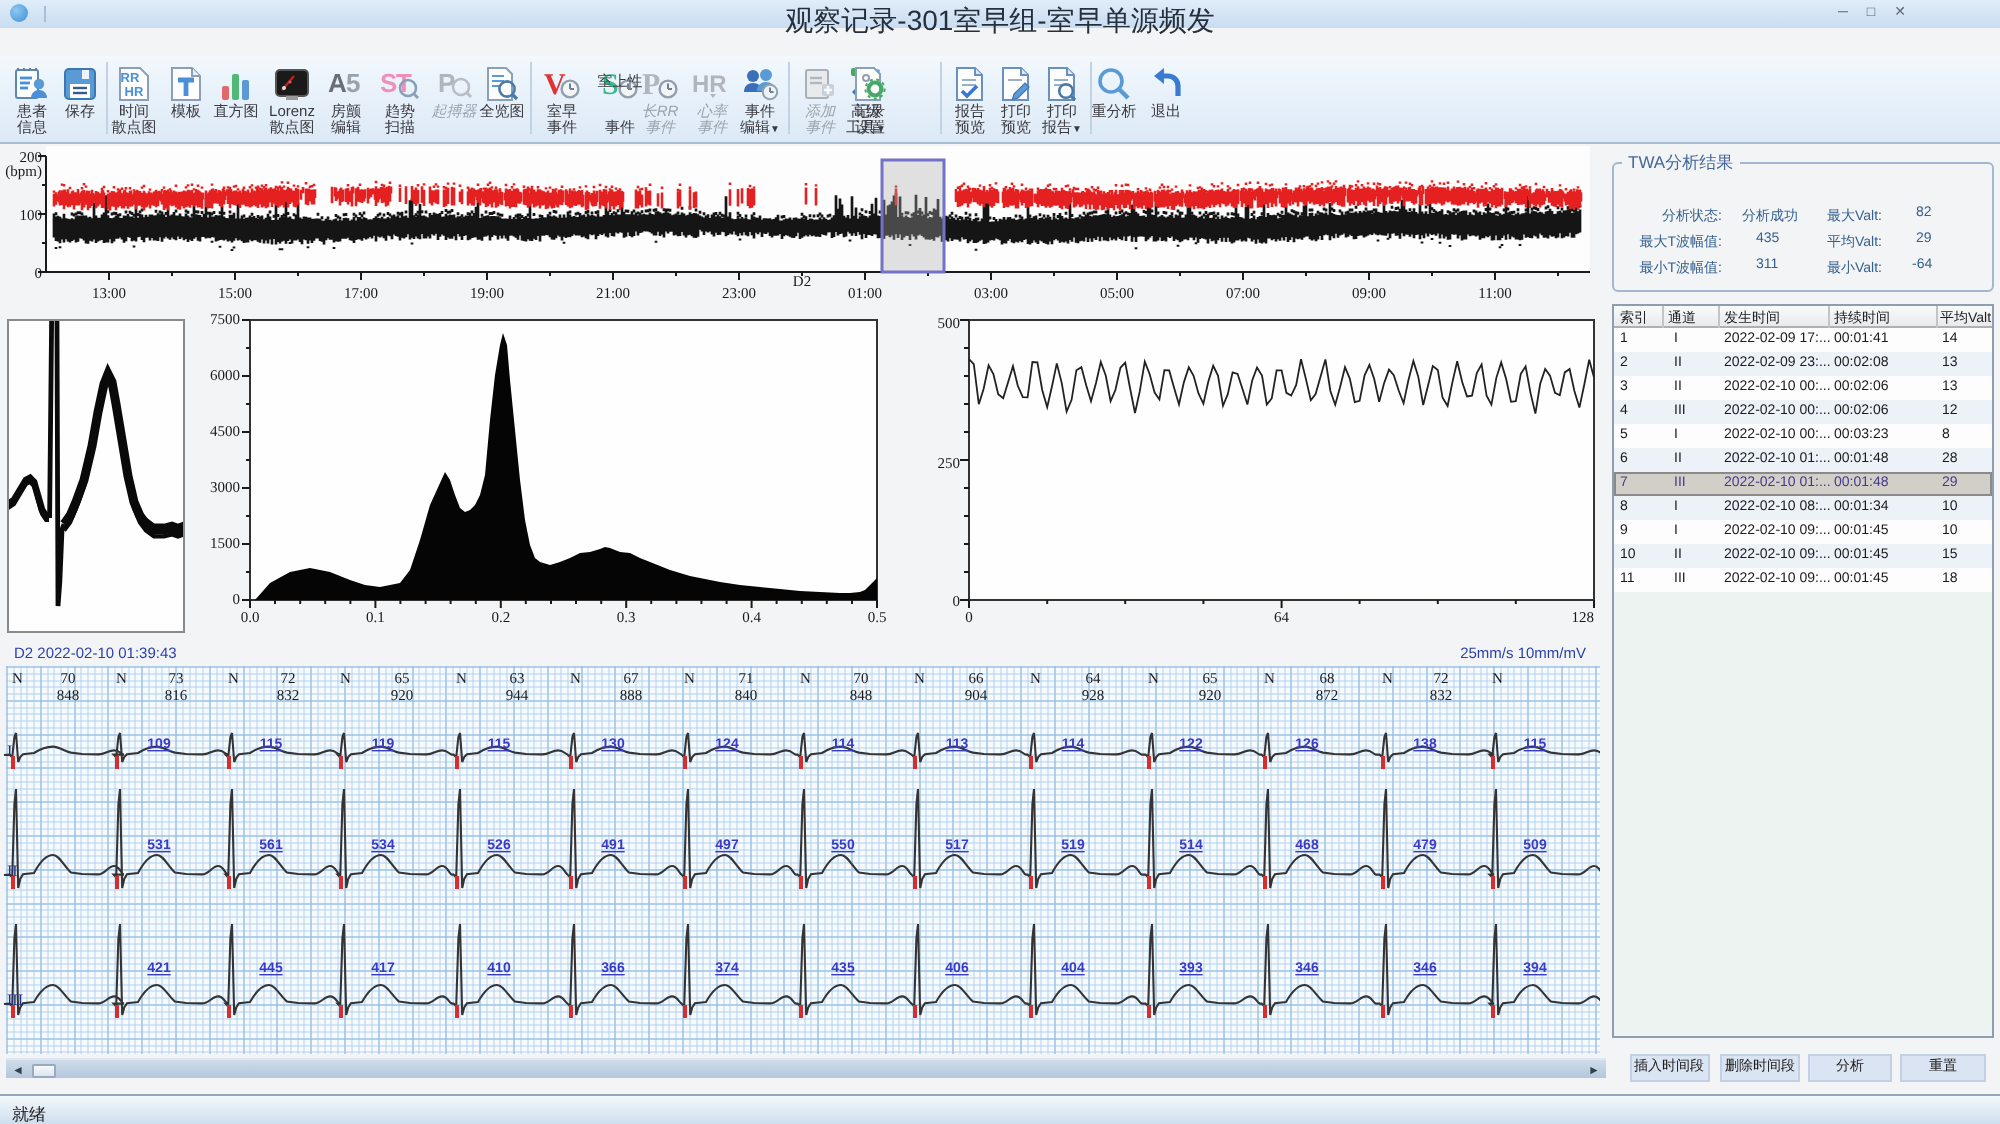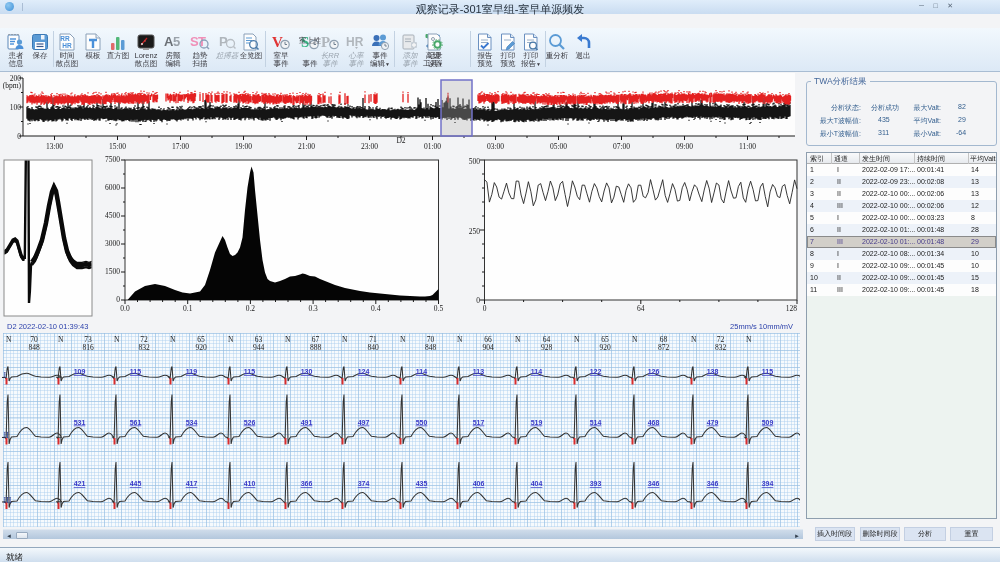--- a/index.html
+++ b/index.html
@@ -1,20 +1,20 @@
 <!DOCTYPE html>
 <html><head><meta charset="utf-8">
 <style>
 * { margin:0; padding:0; box-sizing:border-box; }
 html,body { width:1000px; height:562px; overflow:hidden; font-family:"Liberation Sans",sans-serif; }
 .abs { position:absolute; }
 #win { position:relative; width:1000px; height:562px; background:#f3f4f6; }
 #titlebar { position:absolute; left:0; top:0; width:1000px; height:14px;
   background:linear-gradient(#e0edfa,#c9dcf1); }
-#title { position:absolute; left:0; top:2px; width:1000px; text-align:center; font-size:11px; color:#25303c; }
+#title { position:absolute; left:0; top:2px; width:1000px; text-align:center; font-size:14px; color:#25303c; }
 #appic { position:absolute; left:5px; top:2px; width:9px; height:9px; border-radius:50%; background:radial-gradient(circle at 35% 35%, #8ec8f0, #3d8fd8); }
 #winbtns { position:absolute; right:44px; top:2px; font-size:7px; color:#5a6878; letter-spacing:3px; }
 #tabbar { position:absolute; left:0; top:14px; width:1000px; height:14px; background:linear-gradient(#c2d3e8,#b6cae2); }
 .tab { position:absolute; font-size:8px; color:#2d5d9b; top:3.5px; }
 #atab { position:absolute; left:46px; top:0.5px; width:53px; height:13.5px; background:#f7fafd; border:1px solid #9fb4cc; border-bottom:none; border-radius:2.5px 2.5px 0 0; }
 #toolbar { position:absolute; left:0; top:28px; width:1000px; height:43.5px;
   background:linear-gradient(#f2f8fd,#dce9f6); border-bottom:1px solid #a9bdd3; }
 .tb { position:absolute; top:3px; width:30px; height:40px; }
 .ticon { position:absolute; left:5px; top:1px; }
 .tlab { position:absolute; left:-8px; width:46px; text-align:center; font-size:7.5px; color:#3a3a40; line-height:7.5px; }

